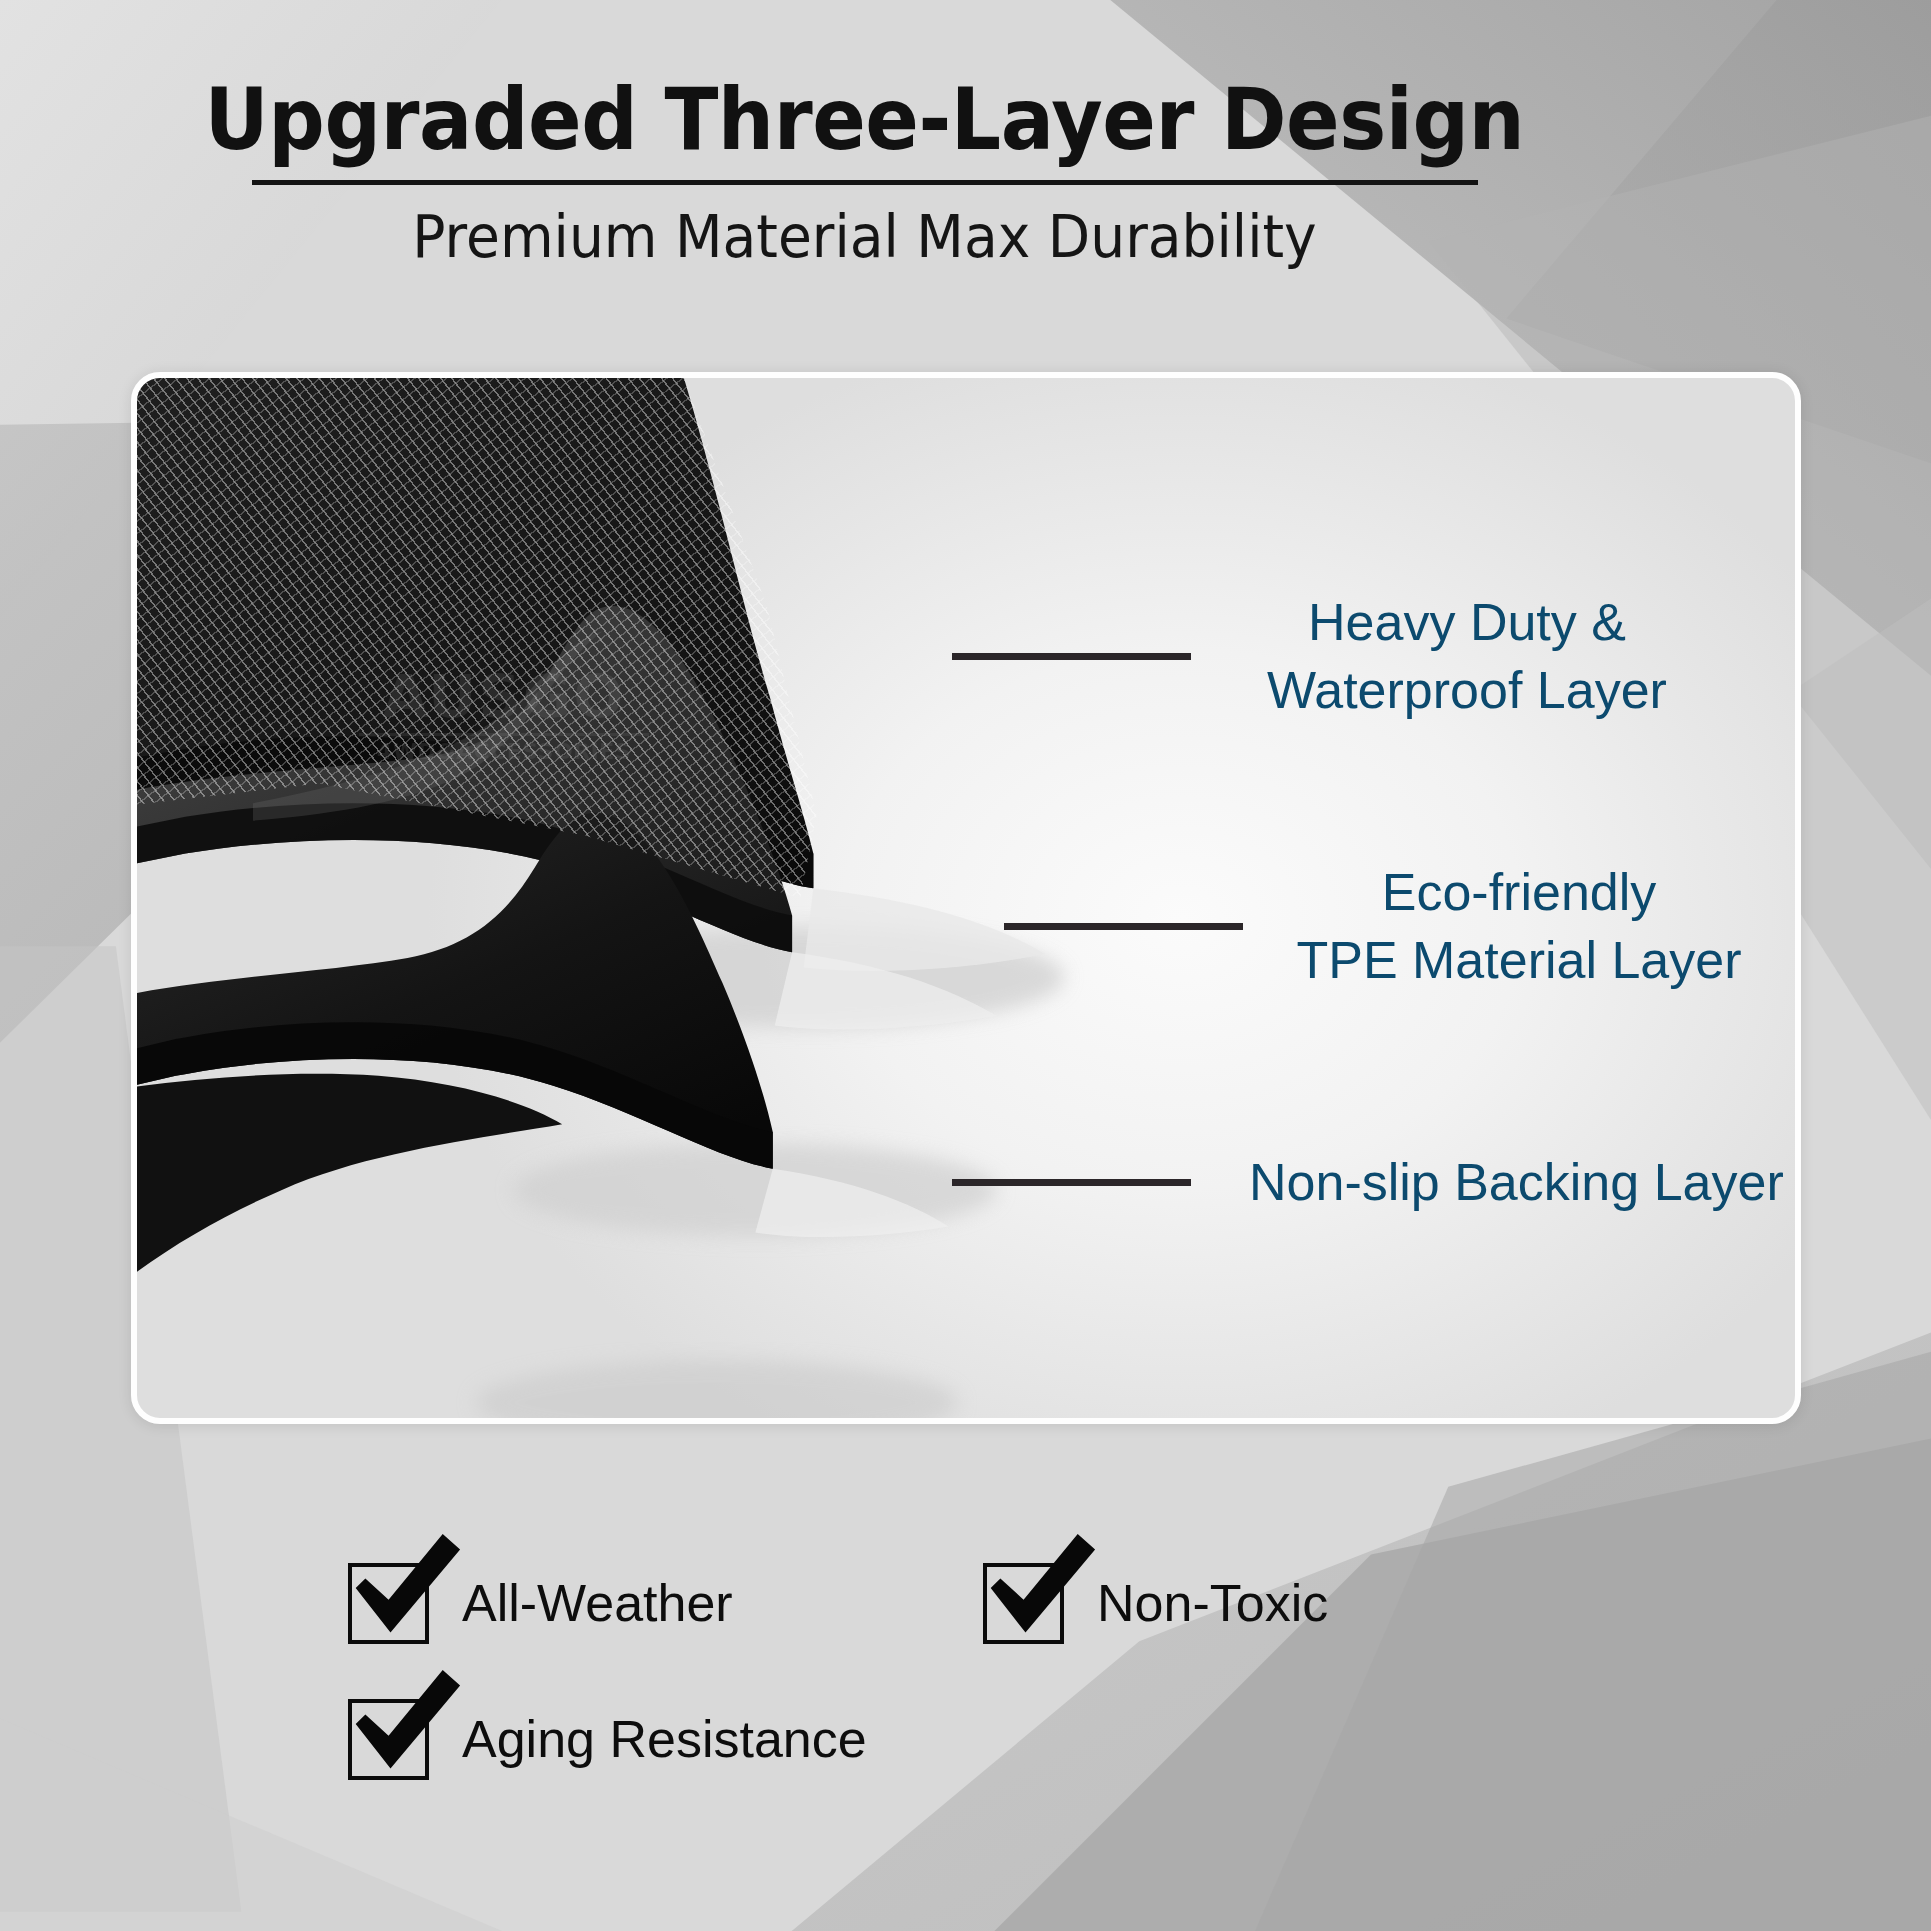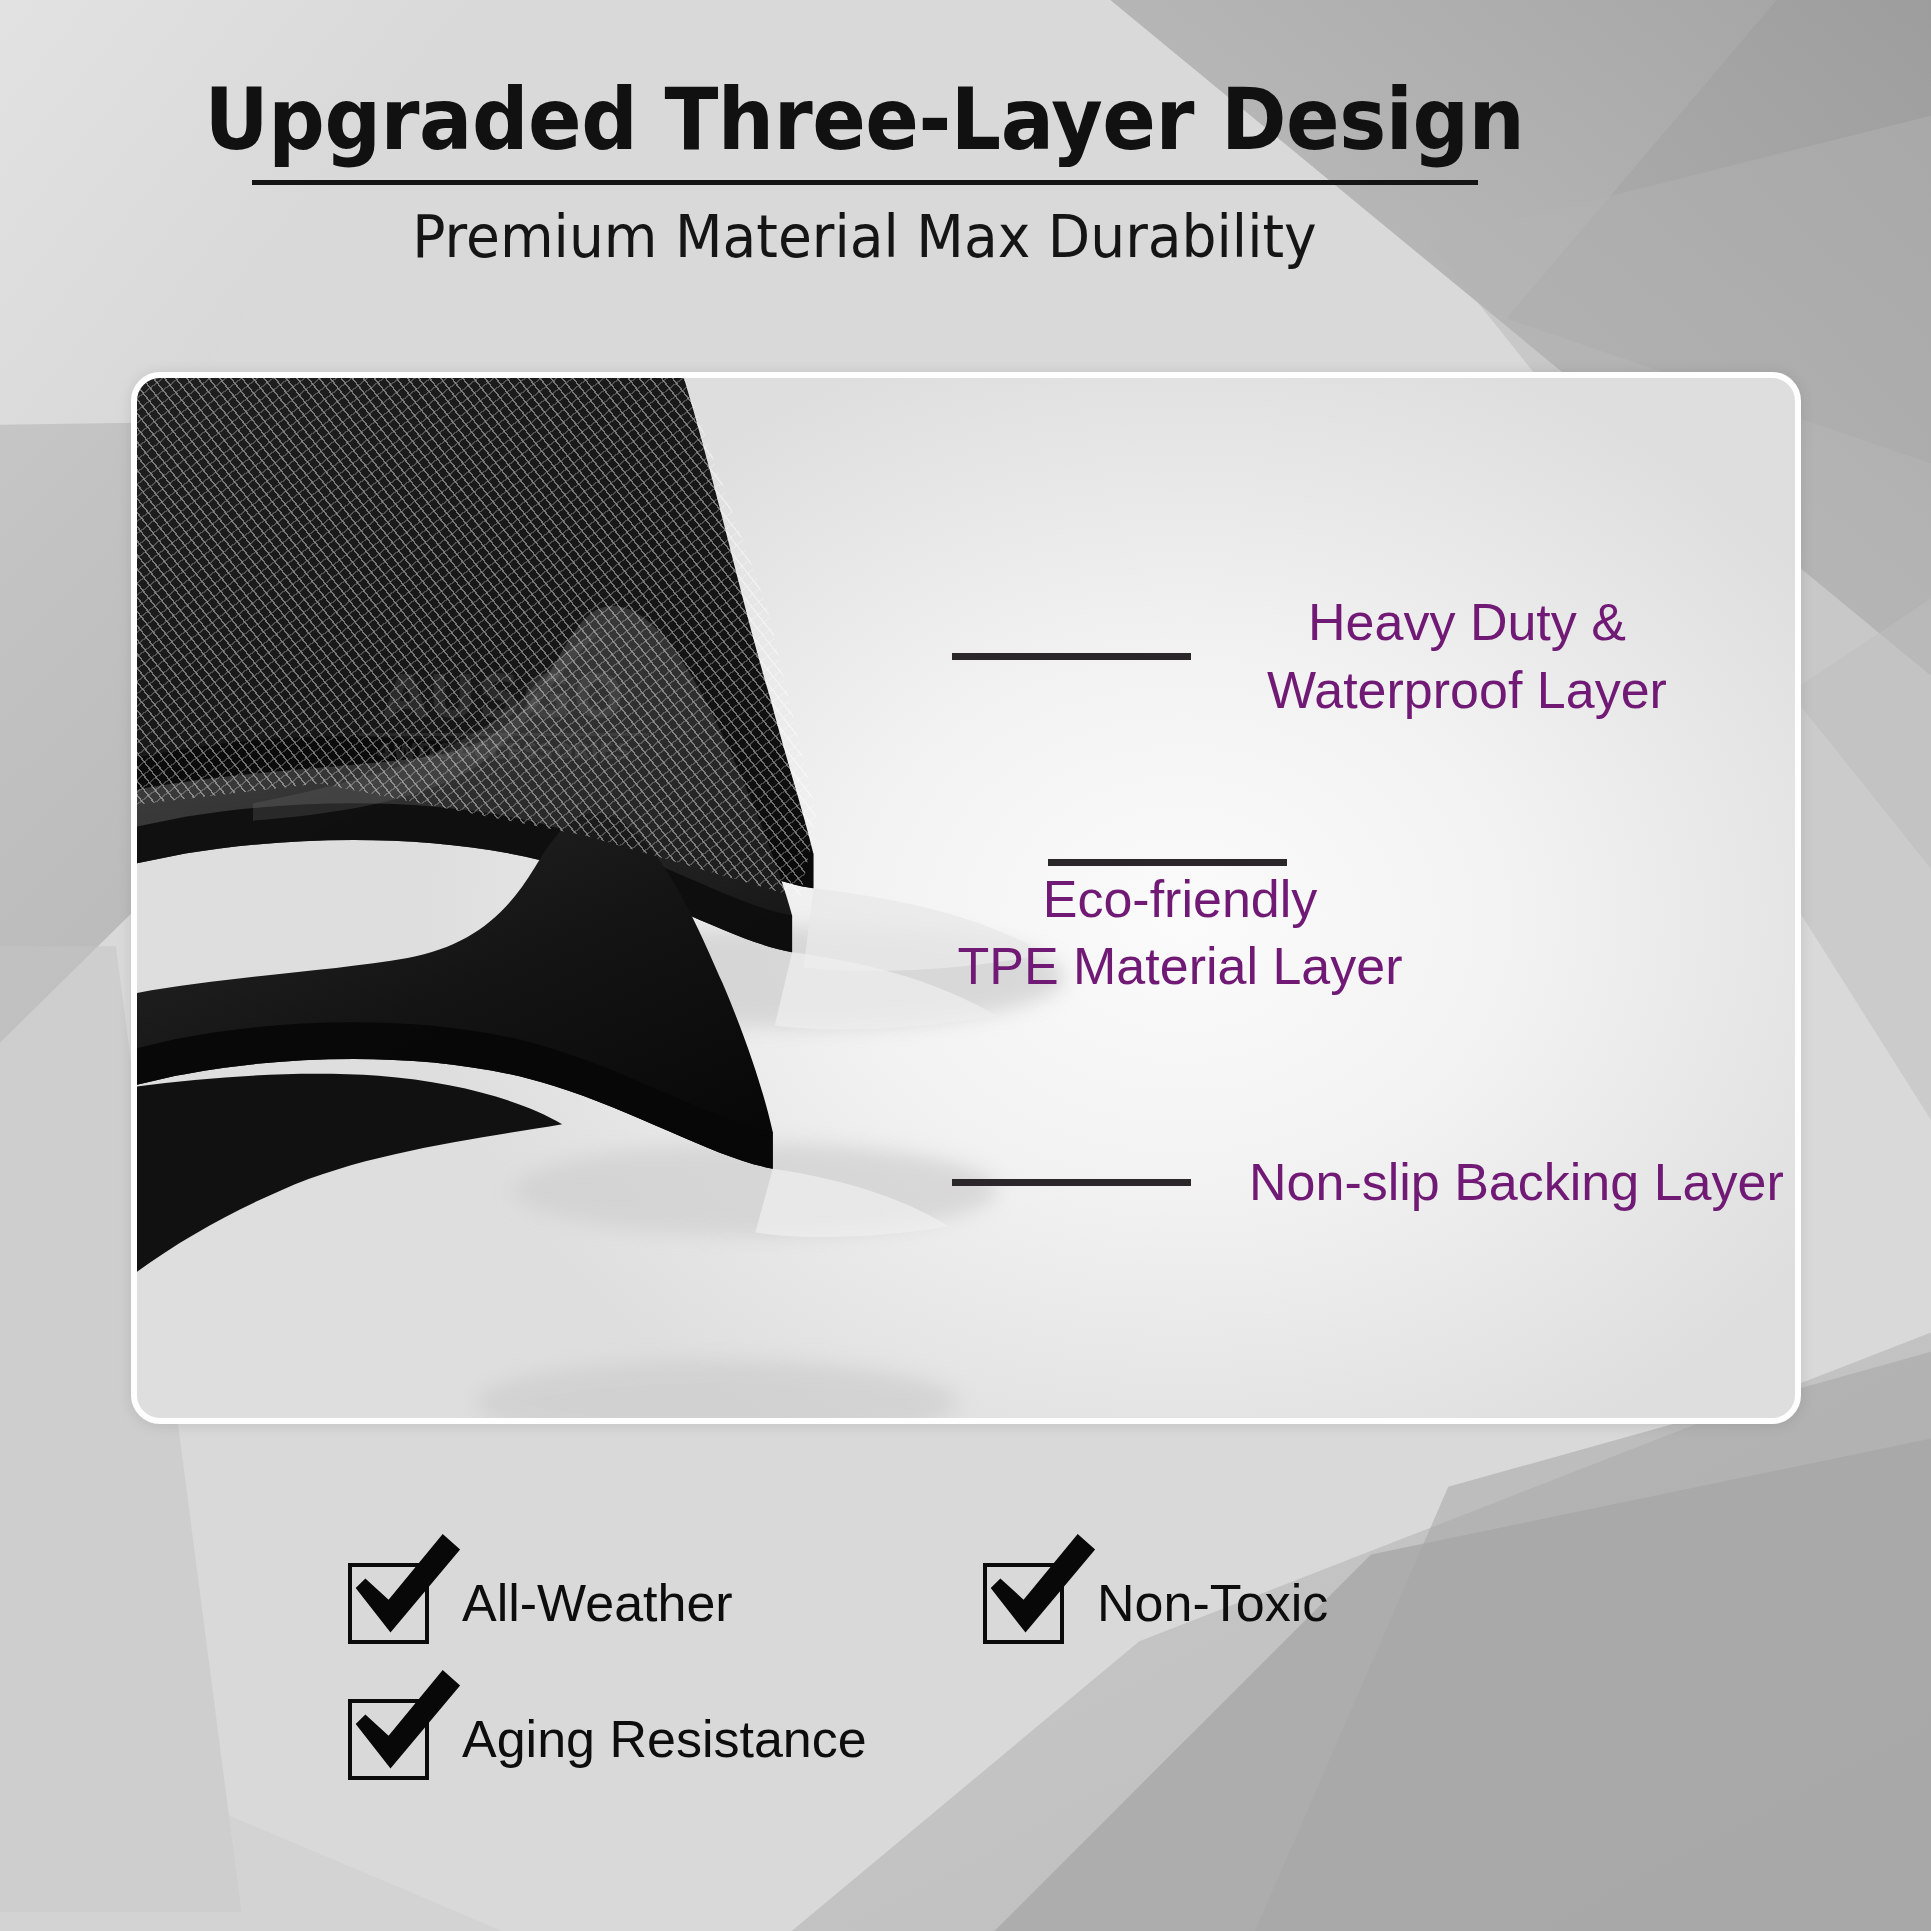--- a/index.html
+++ b/index.html
@@ -134,28 +134,28 @@
   .callout .leader {
     width: 239px;
     height: 6.8px;
     background: #2b2629;
     flex: 0 0 auto;
   }
   .callout .ctext {
     margin-left: 25px;
     font-size: 52px;
     line-height: 1.30;
-    color: #701a75;
+    color: #0c4a6e;
     font-family: "Liberation Sans", sans-serif;
     white-space: nowrap;
   }
   .callout .ctext .l2 { display: block; }
   .c1 { left: 952px; top: 589px; }
   .c1 .ctext { text-align: center; width: 502px; }
-  .c2 { left: 904px; top: 859px; flex-direction: column; }
+  .c2 { left: 1004px; top: 859px; }
   .c2 .ctext { text-align: center; width: 502px; }
   .c3 { left: 952px; top: 1149px; gap: 33px; }
   .c3 .ctext { text-align: left; }
 
   
   .features {
     position: absolute;
     left: 348px;
     top: 1553px;
     width: 1274px;

